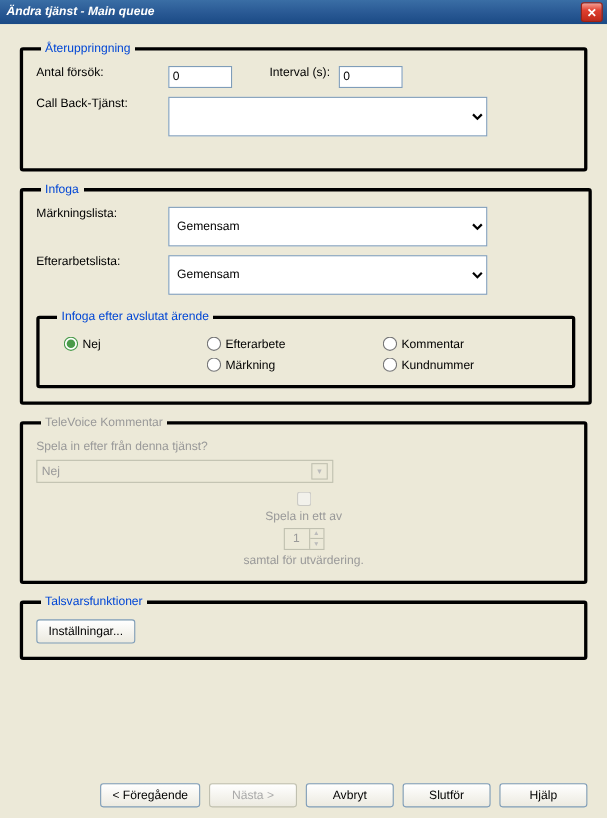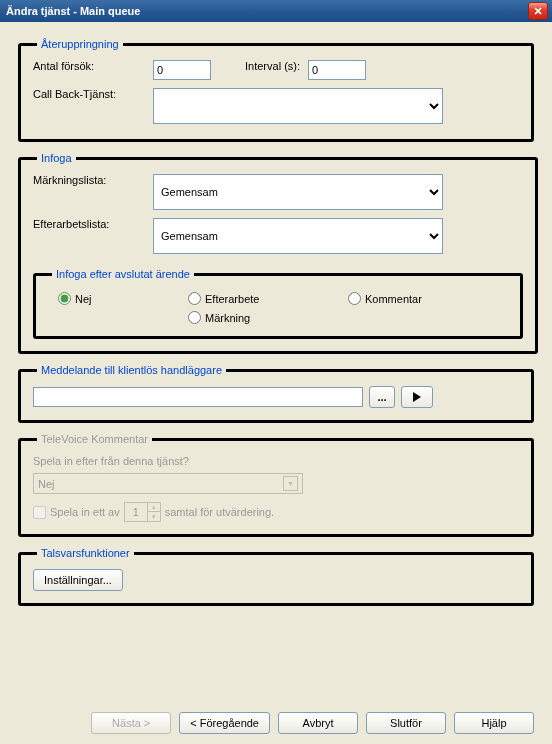--- a/index.html
+++ b/index.html
@@ -13,21 +13,21 @@
 }
 .titlebar {
   height: 22px;
   background: linear-gradient(to bottom, #3a6ea5 0%, #2a5a95 50%, #1a4a85 100%);
   display: flex;
   align-items: center;
   padding: 0 4px 0 6px;
   color: white;
   font-weight: bold;
 }
-.titlebar-text { flex: 1; font-size: 11px; }
+.titlebar-text { flex: 1; font-size: 11px; font-style: italic; }
 .close-btn {
   width: 20px; height: 18px;
   background: linear-gradient(to bottom, #f5a095 0%, #e04030 40%, #c02818 100%);
   border: 1px solid #a02010;
   border-radius: 3px;
   display: flex; align-items: center; justify-content: center;
   color: white; font-weight: bold; font-size: 11px;
   cursor: pointer;
 }
 .dialog-body {
@@ -50,21 +50,21 @@
   font-size: 11px;
   padding: 0 4px;
   margin-left: 4px;
 }
 fieldset.disabled > legend { color: #999; }
 fieldset.disabled { color: #999; }
 .row {
   display: flex;
   margin-bottom: 8px;
 }
-.row:last-child { margin-bottom: 3px; }
+.row:last-child { margin-bottom: 17px; }
 .lbl {
   width: 120px;
   color: #000;
 }
 input[type="text"], select, .text-input {
   font-family: Tahoma, Arial, sans-serif;
   font-size: 11px;
   border: 1px solid #7f9db9;
   background: white;
   height: 20px;
@@ -136,20 +136,21 @@
   border: 1px solid #c0c0b0;
   display: flex; align-items: center; justify-content: center;
   font-size: 8px; color: #bbb;
 }
 .chk-row {
   display: flex;
   align-items: center;
   gap: 4px;
   color: #999;
   margin-top: 8px;
+  flex-direction: column;
 }
 .chk-row input[type="checkbox"] {
   width: 13px; height: 13px;
 }
 .spinner {
   display: inline-flex;
   border: 1px solid #c0c0b0;
   background: #ece9d8;
   height: 20px;
   align-items: center;
@@ -255,36 +256,28 @@
           </label>
           <label class="radio-item">
             <input type="radio" name="infg" style="">
             <span>Kommentar</span>
           </label>
           <div></div>
           <label class="radio-item">
             <input type="radio" name="infg" style="">
             <span>Märkning</span>
           </label>
+          <label class="radio-item">
+            <input type="radio" name="infg" style="">
+            <span>Kundnummer</span>
+          </label>
         </div>
       </fieldset>
     </fieldset>
 
-    <fieldset>
-      <legend>Meddelande till klientlös handläggare</legend>
-      <div class="msg-row">
-        <input type="text" class="text-input msg-input" value="" style="">
-        <button class="icon-btn">
-          <span>...</span>
-        </button>
-        <button class="icon-btn play-btn">
-          <span class="play-tri"></span>
-        </button>
-      </div>
-    </fieldset>
 
     <fieldset class="disabled">
       <legend>TeleVoice Kommentar</legend>
       <div style="margin-bottom:6px">Spela in efter från denna tjänst?</div>
       <div class="disabled-select">
         <span>Nej</span>
         <span class="arrow">▾</span>
       </div>
       <div class="chk-row">
         <input type="checkbox" disabled="" style="">
@@ -301,19 +294,19 @@
     </fieldset>
 
     <fieldset>
       <legend>Talsvarsfunktioner</legend>
       <button class="btn small">Inställningar...</button>
     </fieldset>
 
   </div>
 
   <div class="footer-btns">
+    <button class="btn">&lt; Föregående</button>
     <button class="btn disabled">Nästa &gt;</button>
-    <button class="btn">&lt; Föregående</button>
     <button class="btn">Avbryt</button>
     <button class="btn">Slutför</button>
     <button class="btn">Hjälp</button>
   </div>
 </div>
 
 </body></html>

